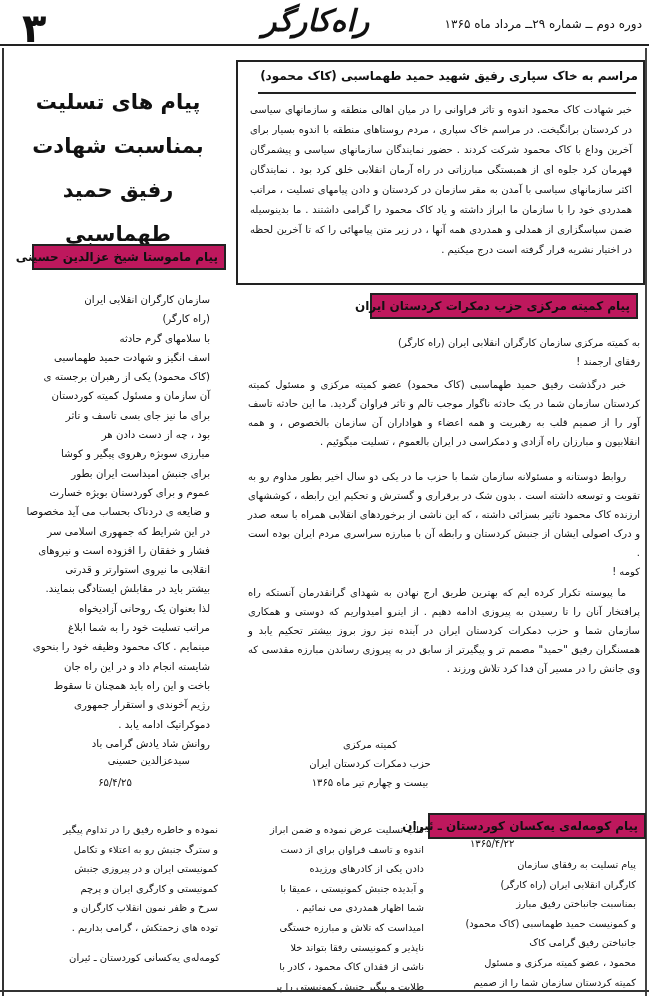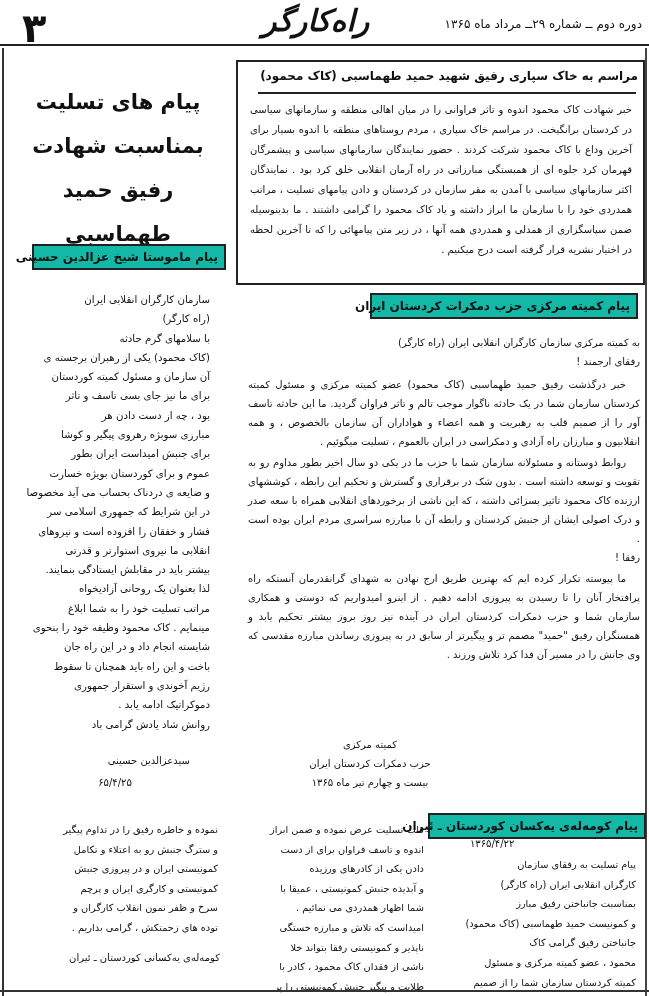--- a/index.html
+++ b/index.html
@@ -10,21 +10,21 @@
 
   
   #page-number { left: 22px; top: 6px; font-size: 40px; font-weight: bold; line-height: 44px; }
   #logo { left: 262px; top: 4px; font-size: 30px; font-weight: bold; font-style: italic; letter-spacing: -1px; font-family: "Liberation Sans", sans-serif; line-height: 34px; }
   #issue-line { left: 372px; top: 16px; width: 270px; font-size: 12px; line-height: 16px; }
   #masthead-rule { left: 0; top: 44px; width: 649px; height: 2px; background: #222; }
 
   
   #left-col { left: 2px; top: 48px; width: 224px; height: 948px; border-left: 2px solid #333; }
   #left-title { left: 18px; top: 80px; width: 200px; text-align: center; font-weight: bold; font-size: 21px; line-height: 44px; }
-  .box-head { border: 2px solid #222; background: #14b8a6; font-size: 12px; font-weight: bold; padding: 3px 6px; line-height: 16px; white-space: nowrap; }
+  .box-head { border: 2px solid #222; background: #be185d; font-size: 12px; font-weight: bold; padding: 3px 6px; line-height: 16px; white-space: nowrap; }
   #mamosta-box { left: 32px; top: 244px; width: 194px; text-align: center; }
 
   .col-text { font-size: 10.2px; line-height: 19.3px; }
   #mamosta-body { left: 12px; top: 290px; width: 198px; }
   #mamosta-sign { left: 40px; top: 750px; width: 150px; text-align: center; font-size: 10px; line-height: 22px; }
 
   
   #burial-box { left: 236px; top: 60px; width: 409px; height: 225px; border: 2px solid #222; }
   #burial-title { left: 248px; top: 68px; width: 390px; font-size: 12px; font-weight: bold; line-height: 16px; }
   #burial-rule { left: 258px; top: 92px; width: 378px; height: 2px; background: #222; }
@@ -60,20 +60,21 @@
   <div style="text-align:center">پیام های تسلیت</div>
   <div style="text-align:center">بمناسبت شهادت</div>
   <div style="text-align:center">رفیق حمید طهماسبی</div>
 </div>
 <div id="mamosta-box" class="abs box-head rtl">پیام ماموستا شیخ عزالدین حسینی</div>
 
 <div id="mamosta-body" class="abs rtl col-text">
   <div>سازمان کارگران انقلابی ایران</div>
   <div>(راه کارگر)</div>
   <div>با سلامهای گرم حادثه</div>
+  <div>اسف انگیز و شهادت حمید طهماسبی</div>
   <div>(کاک محمود) یکی از رهبران برجسته ی</div>
   <div>آن سازمان و مسئول کمیته کوردستان</div>
   <div>برای ما نیز جای بسی تاسف و تاثر</div>
   <div>بود ، چه از دست دادن هر</div>
   <div>مبارزی سوبژه رهروی پیگیر و کوشا</div>
   <div>برای جنبش امیداست ایران بطور</div>
   <div>عموم و برای کوردستان بویژه خسارت</div>
   <div>و ضایعه ی دردناک بحساب می آید مخصوصا</div>
   <div>در این شرایط که جمهوری اسلامی سر</div>
   <div>فشار و خفقان را افزوده است و نیروهای</div>
@@ -95,23 +96,23 @@
 
 <div id="burial-box" class="abs"></div>
 <div id="burial-title" class="abs rtl">مراسم به خاک سپاری رفیق شهید حمید طهماسبی (کاک محمود)</div>
 <div id="burial-rule" class="abs"></div>
 <div id="burial-body" class="abs rtl">خبر شهادت کاک محمود اندوه و تاثر فراوانی را در میان اهالی منطقه و سازمانهای سیاسی در کردستان برانگیخت. در مراسم خاک سپاری ، مردم روستاهای منطقه با اندوه بسیار برای آخرین وداع با کاک محمود شرکت کردند . حضور نمایندگان سازمانهای سیاسی و پیشمرگان قهرمان کرد جلوه ای از همبستگی مبارزاتی در راه آرمان انقلابی خلق کرد بود . نمایندگان اکثر سازمانهای سیاسی با آمدن به مقر سازمان در کردستان و دادن پیامهای تسلیت ، مراتب همدردی خود را با سازمان ما ابراز داشته و یاد کاک محمود را گرامی داشتند . ما بدینوسیله ضمن سپاسگزاری از همدلی و همدردی همه آنها ، در زیر متن پیامهائی را که تا آخرین لحظه در اختیار نشریه قرار گرفته است درج میکنیم .</div>
 
 <div id="kdpi-box" class="abs box-head rtl">پیام کمیته مرکزی حزب دمکرات کردستان ایران</div>
 <div id="kdpi-body" class="abs rtl">
   <div>به کمیته مرکزی سازمان کارگران انقلابی ایران (راه کارگر)</div>
   <div style="margin-bottom:4px">رفقای ارجمند !</div>
-  <p style="text-indent:14px; margin-bottom:2px">خبر درگذشت رفیق حمید طهماسبی (کاک محمود) عضو کمیته مرکزی و مسئول کمیته کردستان سازمان شما در یک حادثه ناگوار موجب تالم و تاثر فراوان گردید. ما این حادثه تاسف آور را از صمیم قلب به رهبریت و همه اعضاء و هواداران آن سازمان بالخصوص ، و همه انقلابیون و مبارزان راه آزادی و دمکراسی در ایران بالعموم ، تسلیت میگوئیم .</p>
+  <p style="text-indent:14px; margin-bottom:16px">خبر درگذشت رفیق حمید طهماسبی (کاک محمود) عضو کمیته مرکزی و مسئول کمیته کردستان سازمان شما در یک حادثه ناگوار موجب تالم و تاثر فراوان گردید. ما این حادثه تاسف آور را از صمیم قلب به رهبریت و همه اعضاء و هواداران آن سازمان بالخصوص ، و همه انقلابیون و مبارزان راه آزادی و دمکراسی در ایران بالعموم ، تسلیت میگوئیم .</p>
   <p style="text-indent:14px; ">روابط دوستانه و مسئولانه سازمان شما با حزب ما در یکی دو سال اخیر بطور مداوم رو به تقویت و توسعه داشته است . بدون شک در برقراری و گسترش و تحکیم این رابطه ، کوششهای ارزنده کاک محمود تاثیر بسزائی داشته ، که این ناشی از برخوردهای انقلابی همراه با سعه صدر و درک اصولی ایشان از جنبش کردستان و رابطه آن با مبارزه سراسری مردم ایران بوده است .</p>
-  <p style="margin-bottom:2px">رفقا !</p>
+  <p style="margin-bottom:2px">کومه !</p>
   <p style="text-indent:14px">ما پیوسته تکرار کرده ایم که بهترین طریق ارج نهادن به شهدای گرانقدرمان آنستکه راه پرافتخار آنان را تا رسیدن به پیروزی ادامه دهیم . از اینرو امیدواریم که دوستی و همکاری سازمان شما و حزب دمکرات کردستان ایران در آینده نیز روز بروز بیشتر تحکیم یابد و همسنگران رفیق "حمید" مصمم تر و پیگیرتر از سابق در به پیروزی رساندن مبارزه مقدسی که وی جانش را در مسیر آن فدا کرد تلاش ورزند .</p>
 </div>
 <div id="kdpi-sign" class="abs rtl">
   <div style="text-align:center">کمیته مرکزی</div>
   <div style="text-align:center">حزب دمکرات کردستان ایران</div>
   <div style="text-align:center">بیست و چهارم تیر ماه ۱۳۶۵</div>
 </div>
 
 <div id="komala-box" class="abs box-head rtl">پیام کومه‌له‌ی یه‌کسان کوردستان ـ ئیران</div>
 <div id="komala-date" class="abs">۱۳۶۵/۴/۲۲</div>

